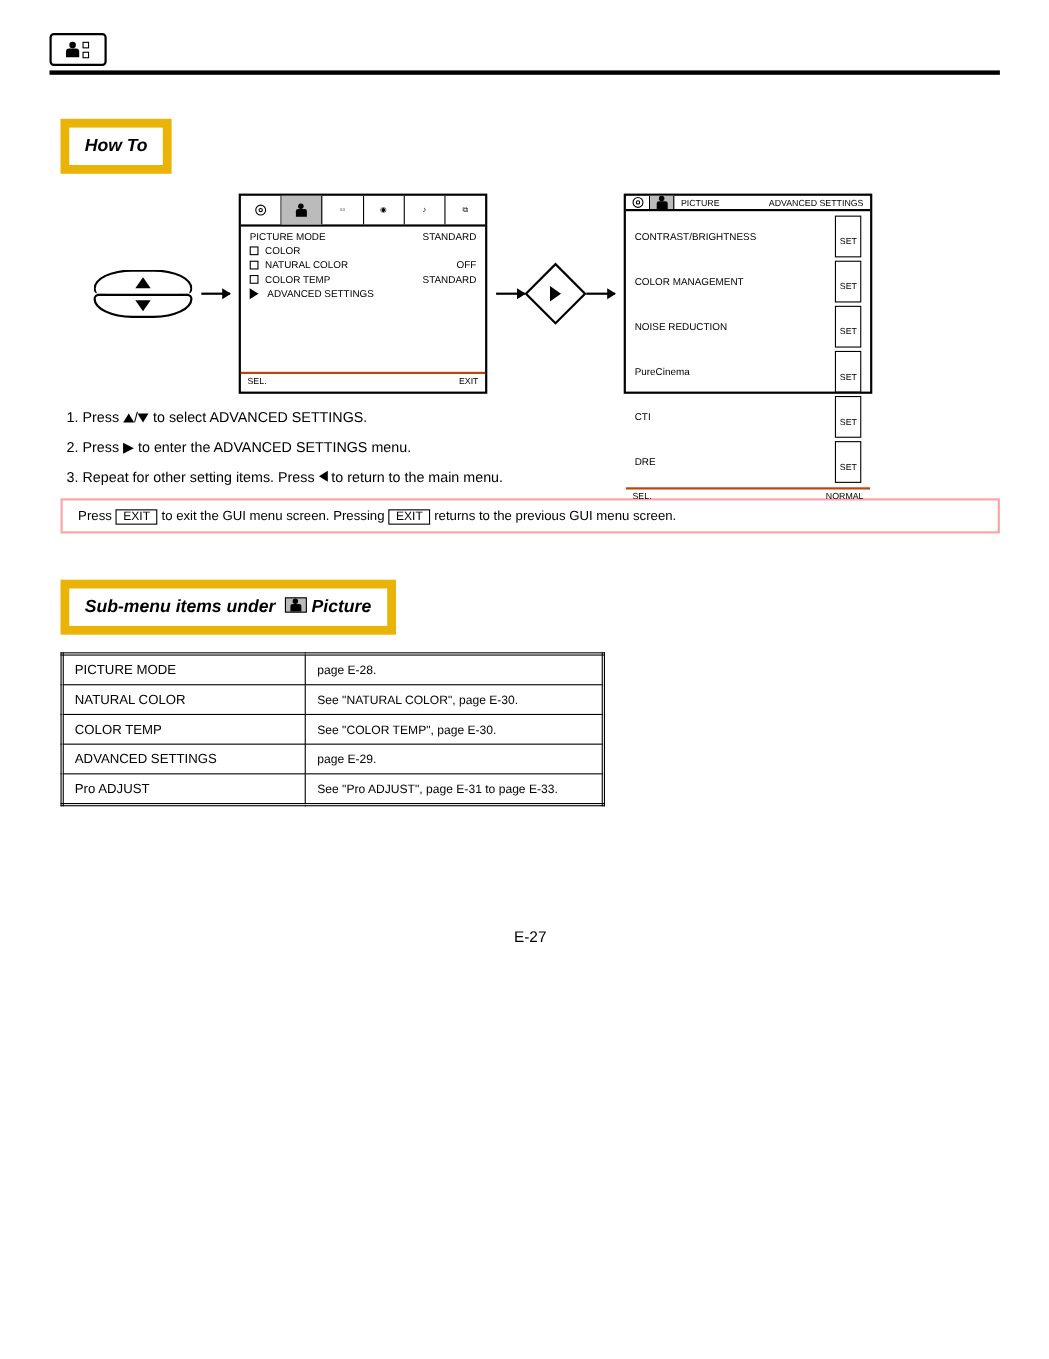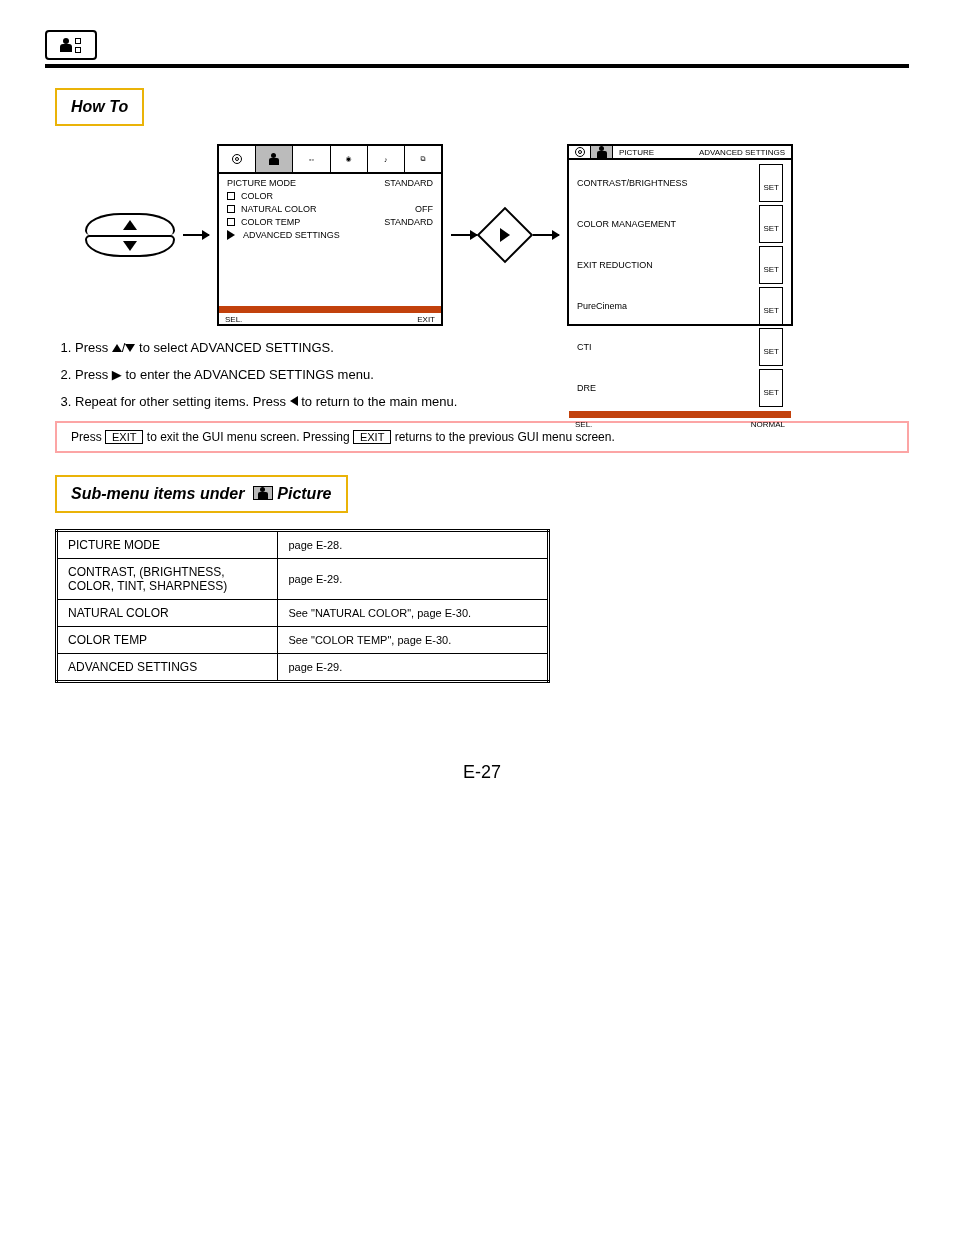--- a/index.html
+++ b/index.html
@@ -30,27 +30,28 @@
   .page-icon-box .mini-person::before {
     content:"";position:absolute;top:0;left:3px;width:6px;height:6px;background:#000;border-radius:50%;
   }
   .page-icon-box .mini-person::after {
     content:"";position:absolute;top:6px;left:0;width:12px;height:8px;background:#000;border-radius:3px 3px 0 0;
   }
   .page-icon-box .mini-sq { width:6px;height:6px;border:1px solid #000;margin:1px; }
   .thick-hr { border: none; border-top: 4px solid #000; margin: 2px 0 20px 0; margin-left:-10px; }
 
   .section-title-box {
-    border: 2px solid #eab308;
+    border: 8px solid #eab308;
     padding: 8px 14px;
     display: inline-block;
     font-style: italic;
     font-weight: bold;
     font-size: 16px;
     margin-bottom: 12px;
+    margin-top: 20px;
   }
 
   
   .diagram-row { display:flex; align-items:center; gap:8px; margin: 6px 0 14px 30px; }
   .nav-pill {
     border:2px solid #000; width:90px; height:22px; display:flex; align-items:center; justify-content:center;
   }
   .nav-pill.top { border-radius: 50% 50% 6px 6px / 100% 100% 6px 6px; border-bottom:none; }
   .nav-pill.bot { border-radius: 6px 6px 50% 50% / 6px 6px 100% 100%; border-top:2px solid #000;}
   .nav-stack { display:flex; flex-direction:column; }
@@ -69,21 +70,21 @@
 
   
   .screen { border:2px solid #000; width:226px; height:182px; display:flex; flex-direction:column; }
   .screen-tabs { display:flex; border-bottom:2px solid #000; height:28px; }
   .tab { border-right:1px solid #000; flex:1; display:flex; align-items:center; justify-content:center; font-size:7px; gap:1px;}
   .tab.active { background:#bbb; }
   .tab:last-child{border-right:none;}
   .screen-body { flex:1; padding:4px 8px; font-size:9px; display:flex; flex-direction:column; gap:3px; position:relative;}
   .screen-line { display:flex; align-items:center; gap:6px; }
   .sq { width:8px;height:8px;border:1px solid #000; }
-  .screen-foot { border-top:7px solid #c2410c; height:18px; display:flex; justify-content:space-between; padding:2px 6px; font-size:8px;}
+  .screen-foot { border-top:2px solid #c2410c; height:18px; display:flex; justify-content:space-between; padding:2px 6px; font-size:8px;}
   .right-pointer { width:0;height:0;border-top:5px solid transparent;border-bottom:5px solid transparent;border-left:8px solid #000; margin-right:2px;}
   .btn-box-tiny { border:1px solid #000; padding:18px 3px; font-size:8px; height:12px; line-height:10px; }
 
   .screen2 .screen-tabs .tab { flex:0 0 22px; }
   .screen2 .spacer-tab { flex:1; border:none; }
 
   ol.steps { padding-left: 20px; margin: 8px 0 4px 0; }
   ol.steps li { margin-bottom: 12px; font-size: 13px;}
 
   .callout {
@@ -102,21 +103,21 @@
   }
   table.submenu td {
     border: 1px solid #000;
     padding: 6px 10px;
     font-size: 12px;
     vertical-align: middle;
   }
   table.submenu tr td:first-child { width: 45%; font-size:12px; }
   .pg { font-size:11px;text-align:right; }
 
-  .pagefoot { text-align:center; font-size:18px; margin-top:79px; }
+  .pagefoot { text-align:center; font-size:14px; margin-top:110px; }
 
   .person-ico{width:10px;height:12px;position:relative;display:inline-block;}
   .person-ico::before{content:"";position:absolute;top:0;left:2px;width:5px;height:5px;background:#000;border-radius:50%;}
   .person-ico::after{content:"";position:absolute;top:5px;left:0;width:10px;height:7px;background:#000;border-radius:2px 2px 0 0;}
   .gear-ico{width:10px;height:10px;border:1px solid #000;border-radius:50%;display:inline-block;position:relative;}
   .gear-ico::after{content:"";position:absolute;inset:2px;border:1px solid #000;border-radius:50%;}
 </style>
 </head>
 <body>
 
@@ -212,21 +213,21 @@
     <div class="screen-body">
       <div class="screen-line">
           <span style="flex:1">CONTRAST/BRIGHTNESS</span>
           <span class="btn-box-tiny">SET</span>
         </div>
       <div class="screen-line">
           <span style="flex:1">COLOR MANAGEMENT</span>
           <span class="btn-box-tiny">SET</span>
         </div>
       <div class="screen-line">
-          <span style="flex:1">EXIT REDUCTION</span>
+          <span style="flex:1">NOISE REDUCTION</span>
           <span class="btn-box-tiny">SET</span>
         </div>
       <div class="screen-line">
           <span style="flex:1">PureCinema</span>
           <span class="btn-box-tiny">SET</span>
         </div>
       <div class="screen-line">
           <span style="flex:1">CTI</span>
           <span class="btn-box-tiny">SET</span>
         </div>
@@ -261,34 +262,34 @@
   <span>Picture</span>
 </div>
 
 <table class="submenu">
   <tbody>
       <tr>
     <td>PICTURE MODE</td>
     <td><span class="pg">page E-28.</span></td>
   </tr>
   <tr>
-    <td>CONTRAST, (BRIGHTNESS, COLOR, TINT, SHARPNESS)</td>
-    <td><span class="pg">page E-29.</span></td>
-  </tr>
-  <tr>
     <td>NATURAL COLOR</td>
     <td><span class="pg">See "NATURAL COLOR", page E-30.</span></td>
   </tr>
   <tr>
     <td>COLOR TEMP</td>
     <td><span class="pg">See "COLOR TEMP", page E-30.</span></td>
   </tr>
   <tr>
     <td>ADVANCED SETTINGS</td>
     <td><span class="pg">page E-29.</span></td>
   </tr>
+  <tr>
+    <td>Pro ADJUST</td>
+    <td><span class="pg">See "Pro ADJUST", page E-31 to page E-33.</span></td>
+  </tr>
 </tbody>
   </table>
 
 <div class="pagefoot">E-27</div>
 
 
 
 
 </body></html>

